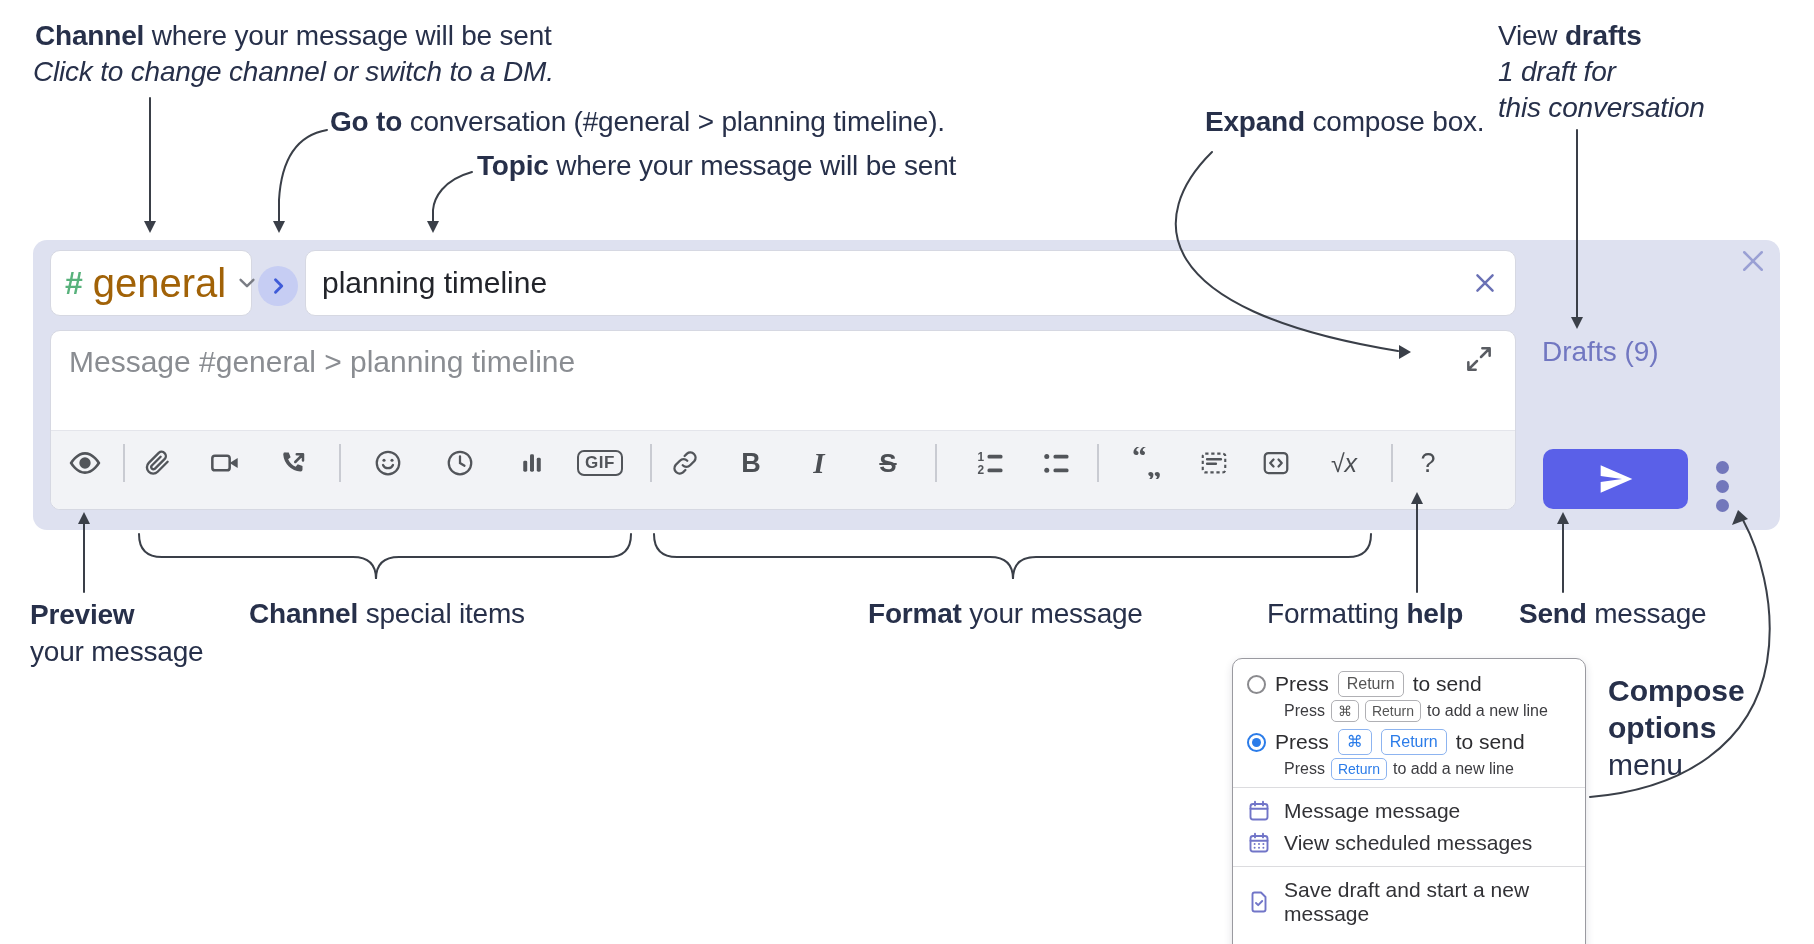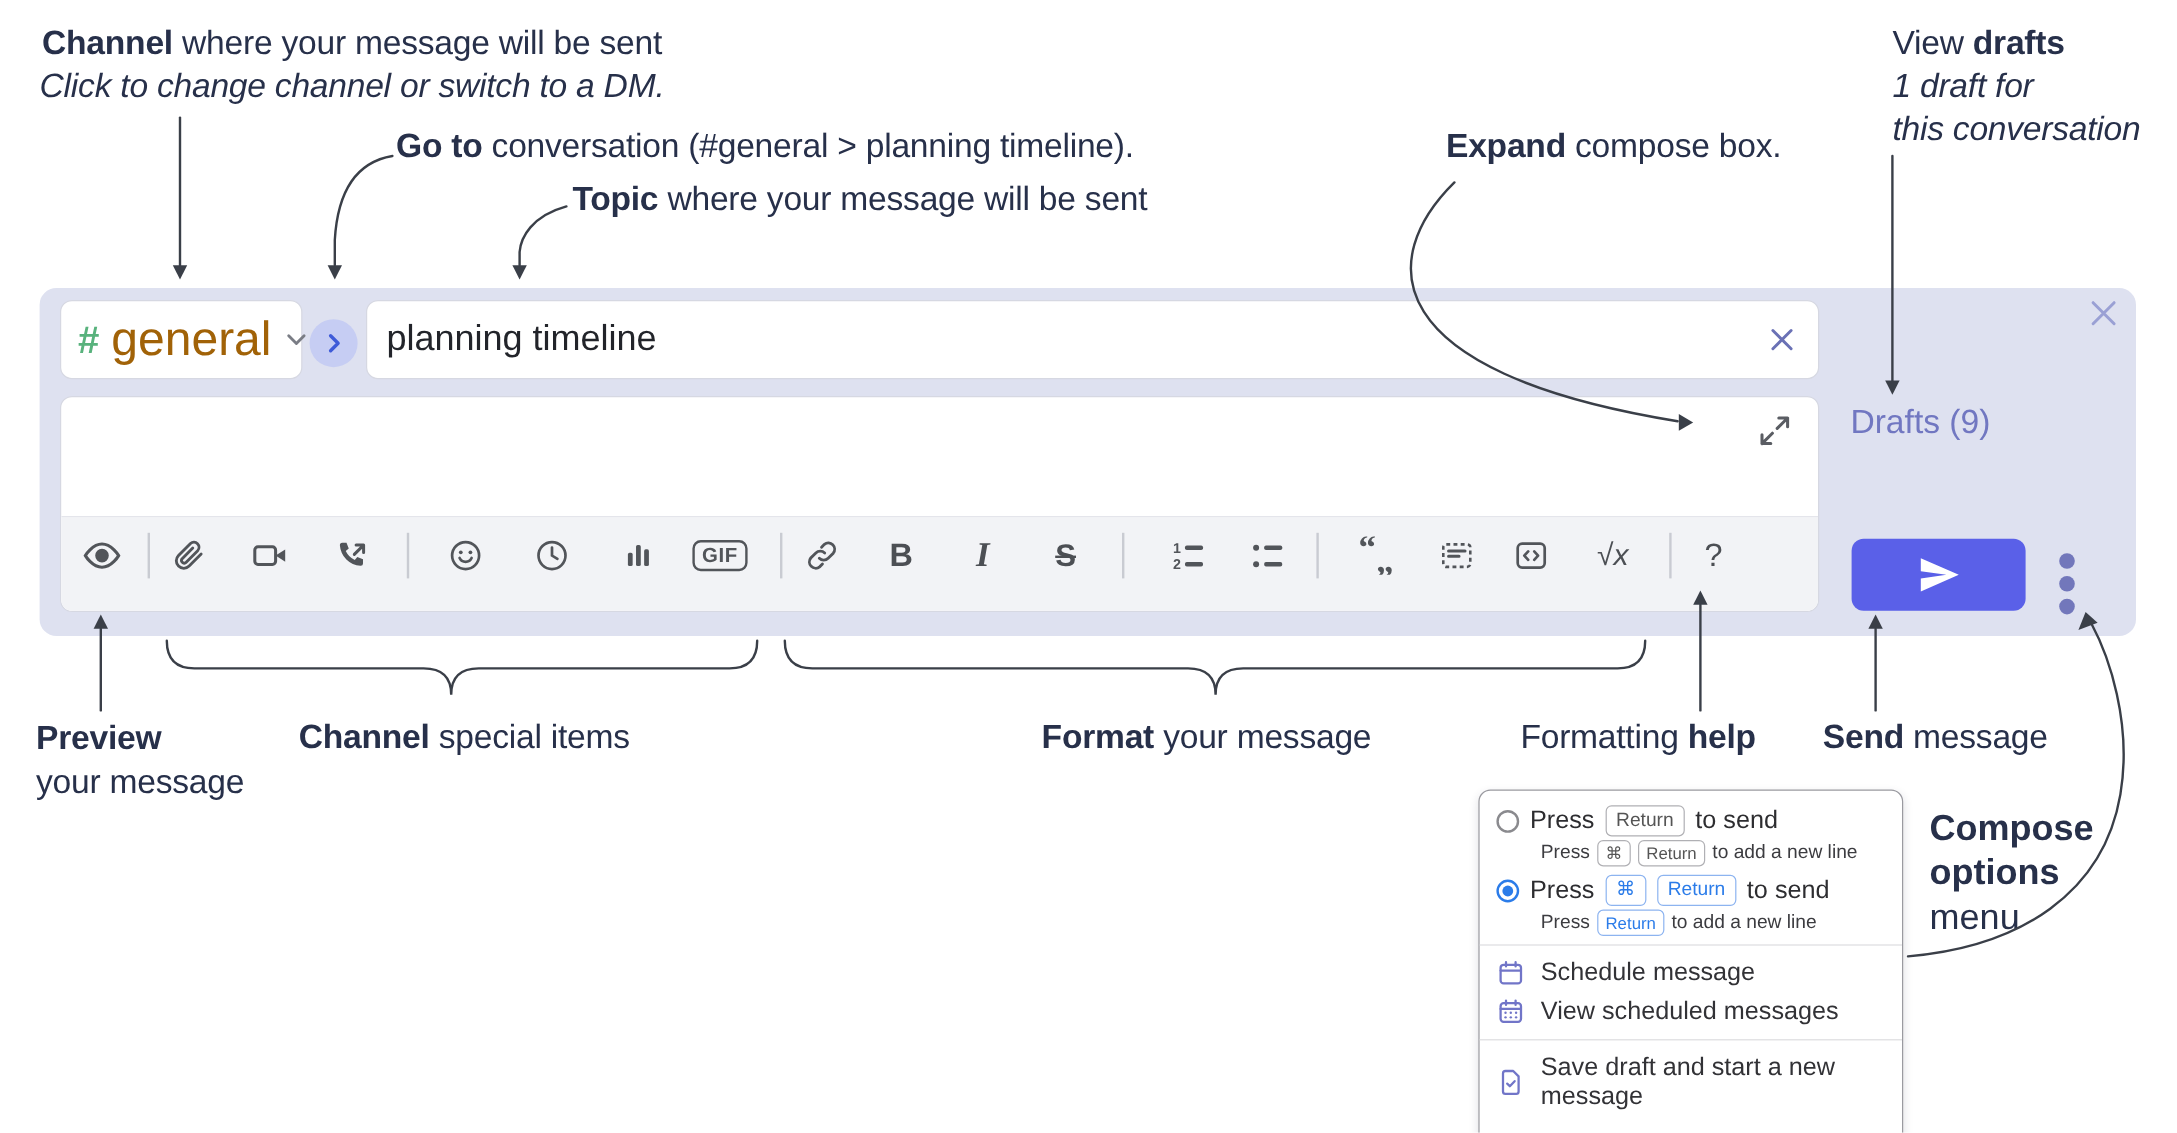--- a/index.html
+++ b/index.html
@@ -108,21 +108,21 @@
   </div>
   <div class="ann" style="left:330px; top:104px;">
     <b>Go to</b><span> conversation (#general &gt; planning timeline).</span>
   </div>
   <div class="ann" style="left:477px; top:148px;">
     <b>Topic</b><span> where your message will be sent</span>
   </div>
   <div class="ann" style="left:1205px; top:104px;">
     <b>Expand</b><span> compose box.</span>
   </div>
-  <div class="ann" style="left:1577px; top:18px;">
+  <div class="ann" style="left:1498px; top:18px;">
     <div><span>View </span><b>drafts</b></div>
     <div class="it">1 draft for</div>
     <div class="it">this conversation</div>
   </div>
 
   <div class="panel">
 
     <div class="whitebox channel-box">
       <span class="hash">#</span>
       <span class="channel-name">general</span>
@@ -144,20 +144,21 @@
     <div class="whitebox topic-box">
       <input class="topic-input" value="planning timeline" style="">
       <button class="icon-x">
         <svg width="28" height="28" viewBox="0 0 24 24" fill="none" stroke="#6a71b5" stroke-width="2.1" stroke-linecap="round">
             <path d="M5.5 5.5 L18.5 18.5 M18.5 5.5 L5.5 18.5"></path>
           </svg>
       </button>
     </div>
 
     <div class="whitebox msg-box">
+      <textarea class="msg-input" placeholder="Message #general &gt; planning timeline" style=""></textarea>
       <button class="expand-btn">
         <span style="display:flex;">
           <svg width="32" height="32" viewBox="0 0 24 24" fill="none" stroke="currentColor" stroke-width="1.9" stroke-linecap="round" stroke-linejoin="round">
               <path d="M14.5 4 H20 V9.5 M20 4 L13.5 10.5 M9.5 20 H4 V14.5 M4 20 L10.5 13.5"></path>
             </svg>
         </span>
       </button>
 
       <div class="toolbar">
         <button class="tbtn" style="left:11px;">
@@ -369,21 +370,21 @@
       <span>to add a new line</span>
     </div>
     <hr class="menu-sep">
     <div class="menu-item">
       <span class="mi-icon">
         <svg width="24" height="24" viewBox="0 0 24 24" fill="none" stroke="currentColor" stroke-width="1.9" stroke-linecap="round">
             <rect x="3.5" y="5" width="17" height="15.5" rx="2.5"></rect>
             <path d="M3.5 9.8 h17 M8 2.8 v3.6 M16 2.8 v3.6"></path>
           </svg>
       </span>
-      <span>Schedule message</span>
+      <span>Message message</span>
     </div>
     <div class="menu-item">
       <span class="mi-icon">
         <svg width="24" height="24" viewBox="0 0 24 24" fill="none" stroke="currentColor" stroke-width="1.9" stroke-linecap="round">
             <rect x="3.5" y="5" width="17" height="15.5" rx="2.5"></rect>
             <path d="M3.5 9.8 h17 M8 2.8 v3.6 M16 2.8 v3.6"></path>
             <g fill="currentColor" stroke="none">
               <circle cx="7.6" cy="13" r="1"></circle>
               <circle cx="12" cy="13" r="1"></circle>
               <circle cx="16.4" cy="13" r="1"></circle>

